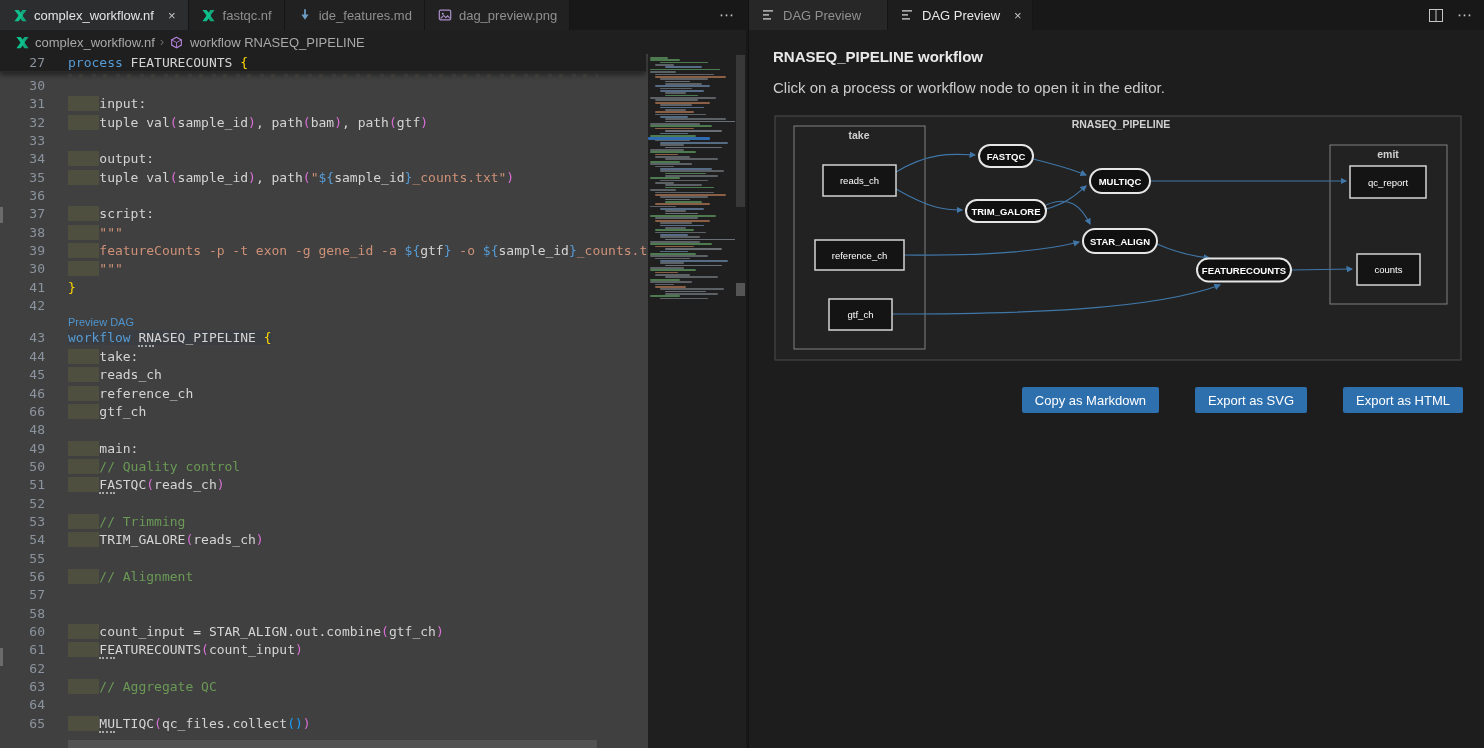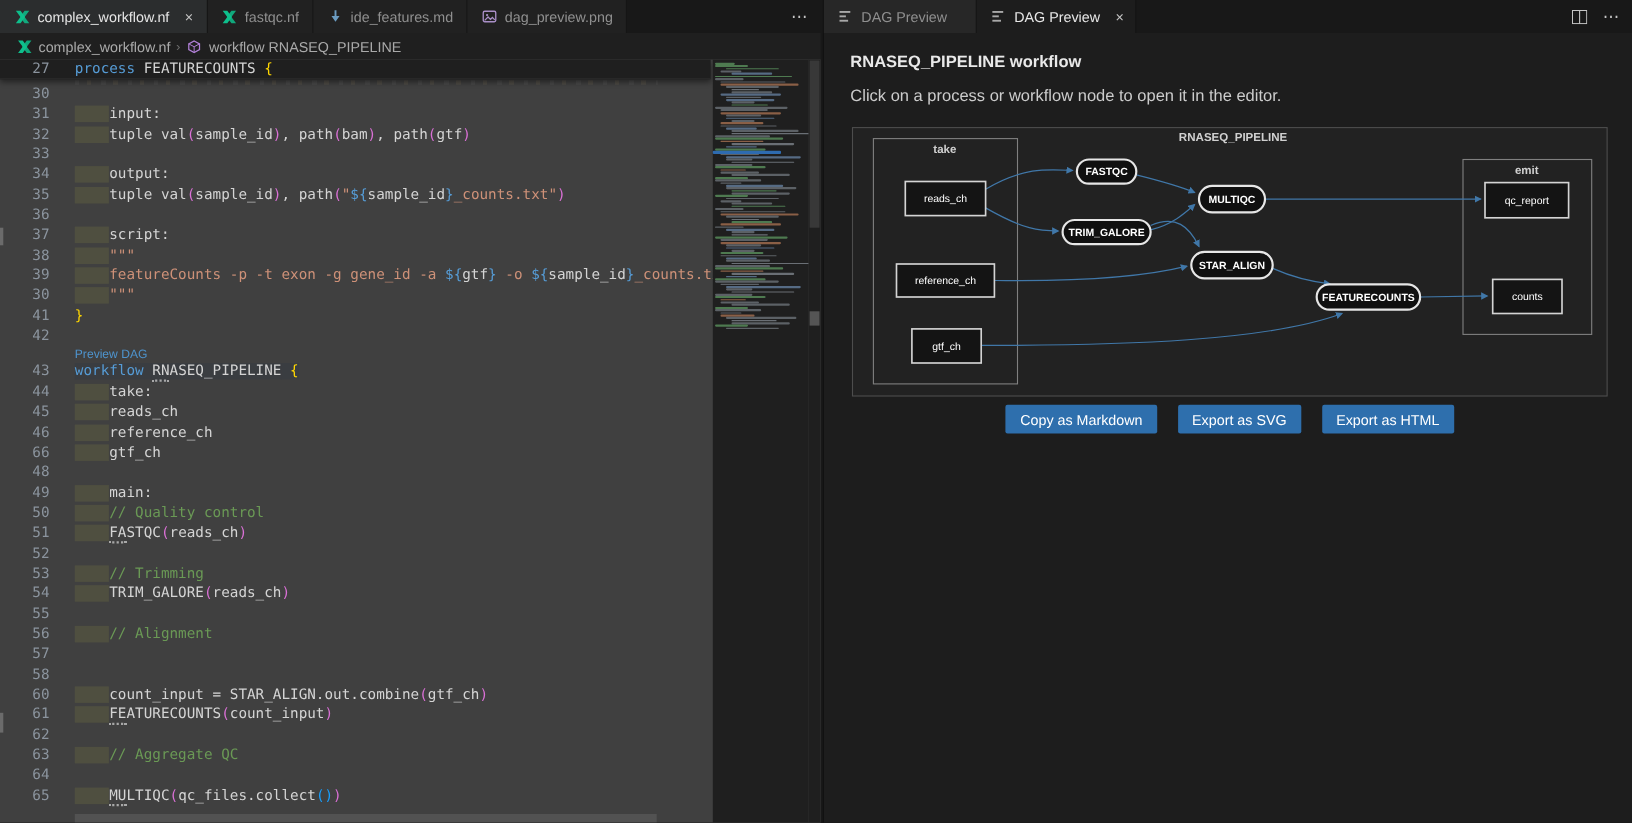--- a/index.html
+++ b/index.html
@@ -54,21 +54,21 @@
   .vthumb { position:absolute; left:1px; width:9px; top:1px; height:152px; background:rgba(121,121,121,.28); }
   .vdeco  { position:absolute; left:1px; width:9px; top:229px; height:13px; background:rgba(150,150,150,.45); }
   .hscroll { position:absolute; left:68px; top:686px; width:529px; height:8px; background:rgba(121,121,121,.32); z-index:6; }
   .edgemark { position:absolute; left:0; width:3px; background:rgba(150,150,150,.5); z-index:6; }
 
   
   .panel-body { padding:18px 24px 0 24px; }
   .panel-title { font-size:15px; font-weight:bold; color:#e9e9e9; }
   .panel-sub { margin-top:14px; font-size:15px; color:#cccccc; }
   .dagwrap { margin-top:17px; }
-  .btnrow { width:690px; display:flex; justify-content:center; gap:19px; }
+  .btnrow { width:690px; margin-top:20px; display:flex; justify-content:flex-end; gap:36px; }
   .btn { border:none; border-radius:2px; background:#2e6fad; color:#ffffff; font-size:13px;
          font-family:"Liberation Sans",sans-serif; padding:5px 13px; height:26px; cursor:pointer; }
   svg text { font-family:"Liberation Sans",sans-serif; }
 </style>
 </head>
 <body>
 
 <div class="workbench">
 
   <div class="group-left">

